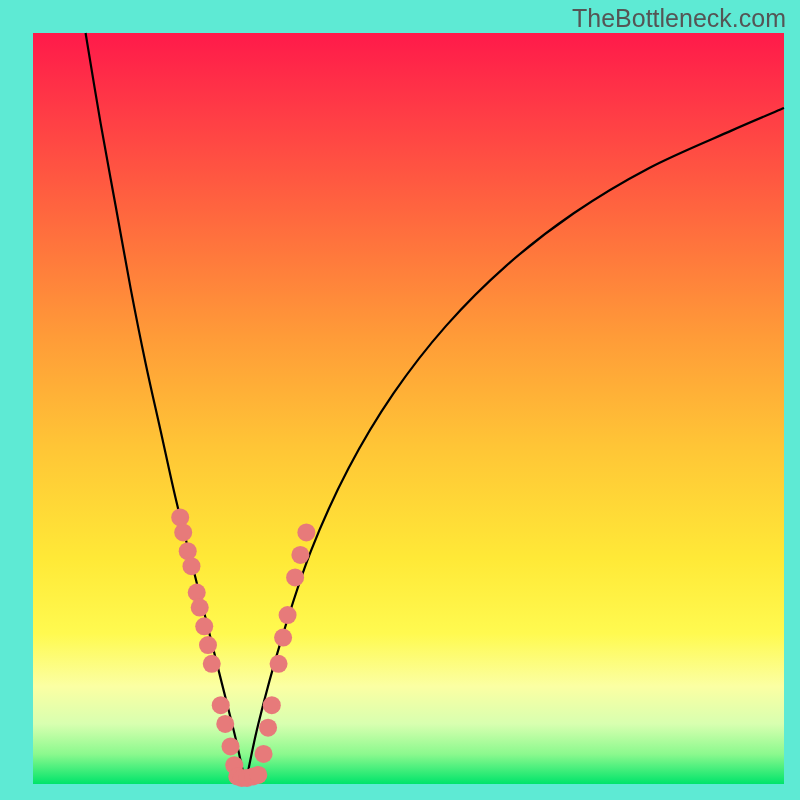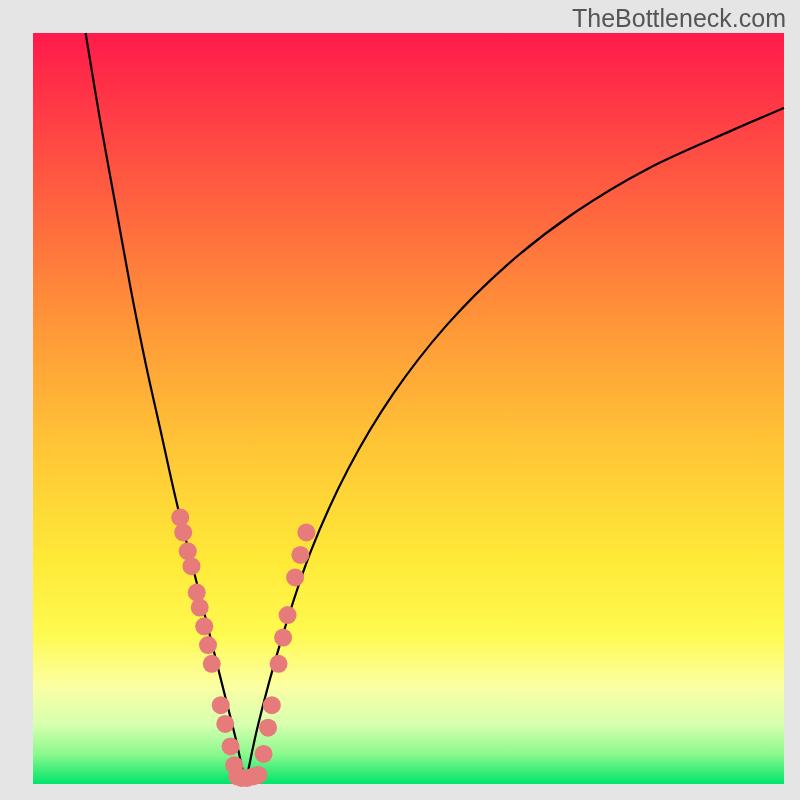--- a/index.html
+++ b/index.html
@@ -8,21 +8,21 @@
     width: 800px;
     height: 800px;
     overflow: hidden;
     background: #000;
     font-family: Arial, Helvetica, sans-serif;
   }
   .frame {
     position: absolute;
     left: 0; top: 0;
     width: 800px; height: 800px;
-    background: #e5e5e5;
+    background: #5eead4;
   }
   .plot-area {
     position: absolute;
     left: 33px;
     top: 33px;
     width: 751px;
     height: 751px;
     
     background: linear-gradient(
       to bottom,

